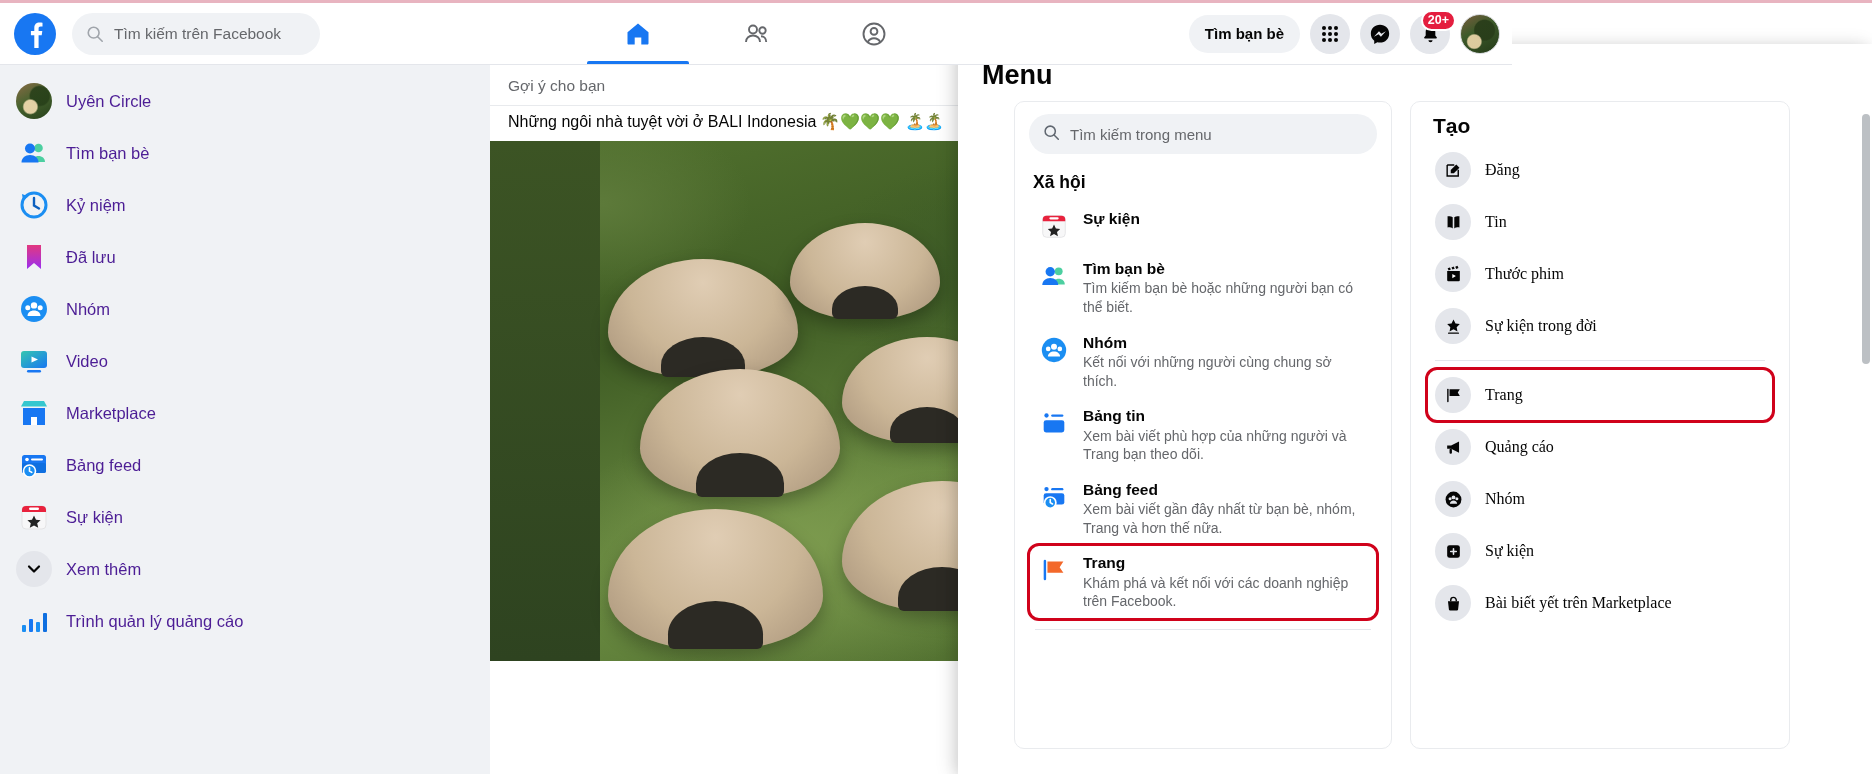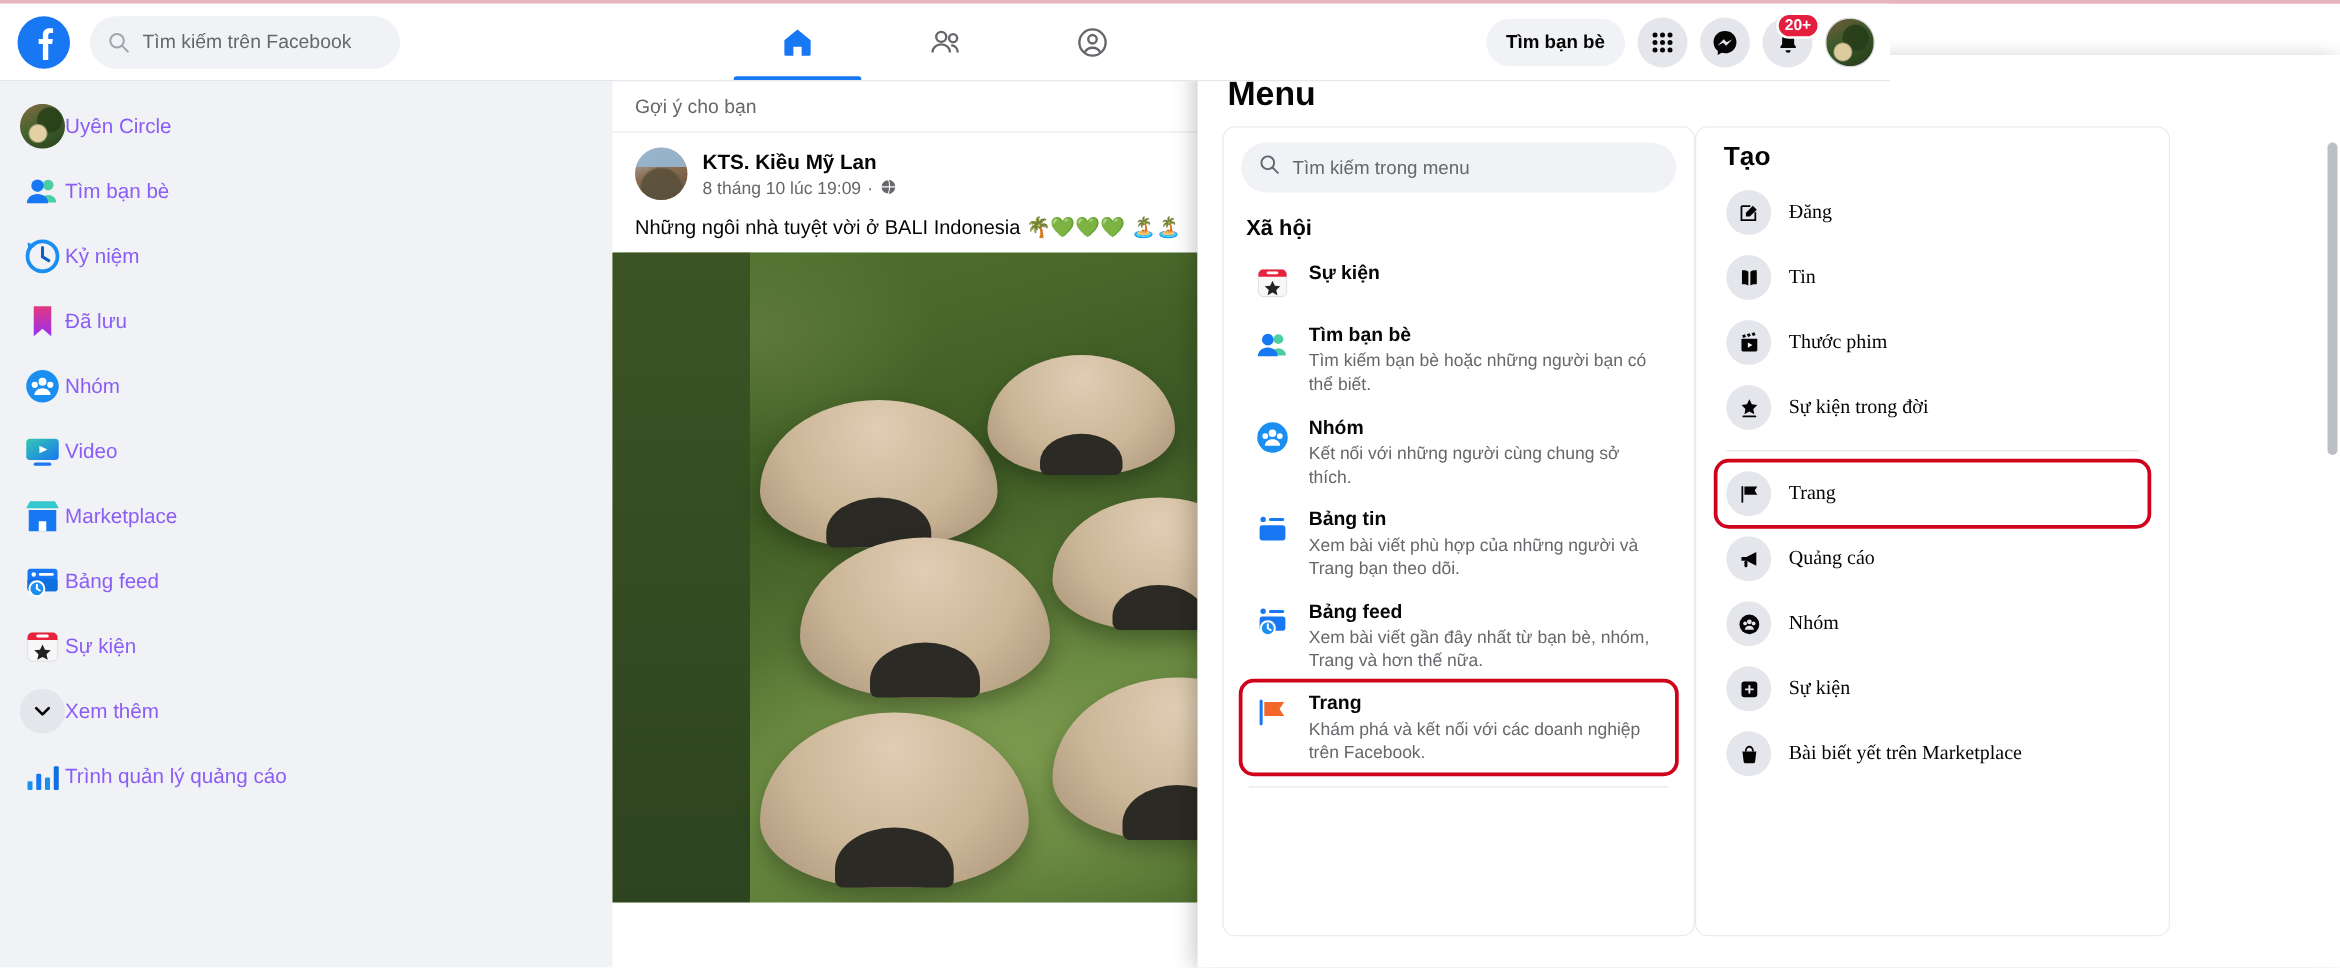--- a/index.html
+++ b/index.html
@@ -126,22 +126,22 @@
     cursor: pointer;
   }
   .side-ic {
     width: 36px; height: 36px;
     display:flex; align-items:center; justify-content:center;
     flex: 0 0 auto;
     border-radius: 8px;
     overflow: hidden;
   }
   .side-label {
-    margin-left: 0;
-    font-size: 16.5px; color: #8b5cf6; font-weight: 500;
+    margin-left: 14px;
+    font-size: 16.5px; color: #4c1d95; font-weight: 500;
     white-space: nowrap;
   }
   .side-avatar {
     width: 36px; height: 36px; border-radius: 50%;
     background: linear-gradient(150deg,#8a6a45 0%, #47632f 45%, #26401a 100%);
     position: relative; overflow: hidden;
   }
   .side-avatar::after{
     content:""; position:absolute; inset:0;
     background:
@@ -225,21 +225,21 @@
     background: #ffffff;
     border-radius: 10px 0 0 0;
     box-shadow: -6px 0 18px rgba(0,0,0,.12), 0 4px 14px rgba(0,0,0,.10);
     z-index: 30;
     overflow: hidden;
   }
   .menu-title {
     font-size: 27px; font-weight: 700; color:#050505;
     padding: 16px 0 10px 24px;
   }
-  .menu-cols { display:flex; padding: 0 20px; }
+  .menu-cols { display:flex; gap: 18px; padding: 0 20px; margin-left: 36px; }
 
   .menu-left {
     width: 378px; height: 648px;
     background:#fff;
     border: 1px solid #e9ebee;
     border-radius: 10px;
     padding: 12px 14px;
     overflow: hidden;
   }
   .menu-search {
@@ -512,36 +512,20 @@
         </svg>
     </span>
     <span class="side-label">Trình quản lý quảng cáo</span>
   </div>
 </div>
 
 <div class="feed-wrap">
   <div class="feed-card">
     <div class="suggest-label">Gợi ý cho bạn</div>
 
-    <div class="post-head">
-      <div class="post-avatar"></div>
-      <div>
-        <div class="post-name">KTS. Kiều Mỹ Lan</div>
-        <div class="post-meta">
-          <span>8 tháng 10 lúc 19:09</span>
-          <span>·</span>
-          <span class="globe">
-            <svg width="13" height="13" viewBox="0 0 16 16">
-                <circle cx="8" cy="8" r="7" fill="#65676b"></circle>
-                <path d="M8 1a7 7 0 0 0 0 14M1 8h14M8 1c2 2.3 2 9.7 0 14" fill="none" stroke="#fff" stroke-width="1"></path>
-              </svg>
-          </span>
-        </div>
-      </div>
-    </div>
 
     <div class="post-text">Những ngôi nhà tuyệt vời ở BALI Indonesia 🌴💚💚💚 🏝️🏝️</div>
 
     <div class="post-image">
       <div class="treeband"></div>
       <div class="hut" style="left:118px;top:118px;width:190px;height:118px;"></div>
       <div class="hut" style="left:300px;top:82px;width:150px;height:96px;"></div>
       <div class="hut" style="left:150px;top:228px;width:200px;height:128px;"></div>
       <div class="hut" style="left:352px;top:196px;width:170px;height:106px;"></div>
       <div class="hut" style="left:118px;top:368px;width:215px;height:140px;"></div>

